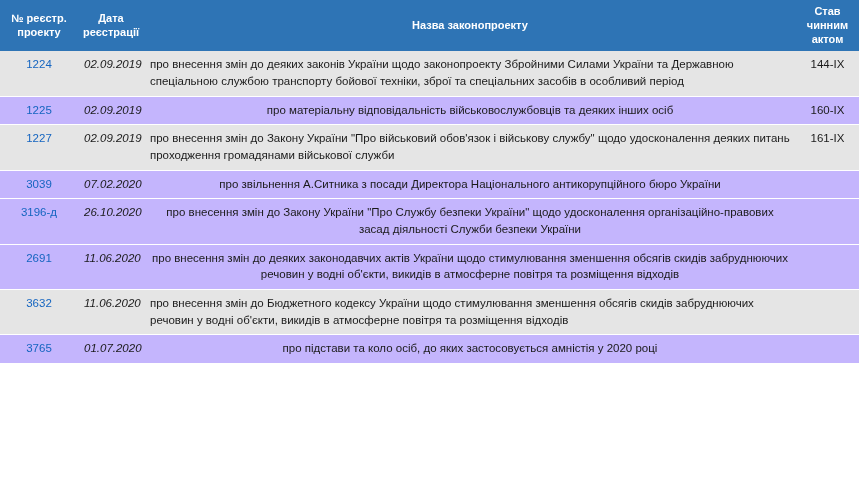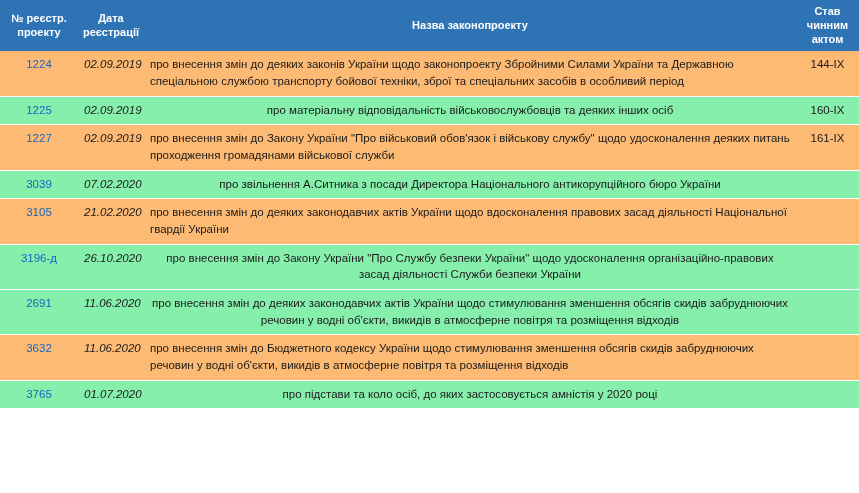--- a/index.html
+++ b/index.html
@@ -35,22 +35,22 @@
   col.c-act { width: 63px; }
 
   table.registry tbody td {
     font-size: 11.5px;
     color: #1a1a1a;
     vertical-align: top;
     padding: 5px 6px 6px 6px;
     line-height: 1.45;
     border-bottom: 1px solid #ffffff;
   }
-  tr.row-white td { background: #fdba74; }
-  tr.row-alt td { background: #86efac; text-align: center; }
+  tr.row-white td { background: #e5e5e5; }
+  tr.row-alt td { background: #c4b5fd; text-align: center; }
 
   td.num {
     text-align: center;
     color: #1565c0;
     font-size: 11.5px;
     white-space: nowrap;
   }
   td.num .lnk {
     color: #1565c0;
     text-decoration: none;
@@ -110,26 +110,20 @@
         <td class="date">02.09.2019</td>
         <td class="title">про внесення змін до Закону України "Про військовий обов'язок і військову службу" щодо удосконалення деяких питань проходження громадянами військової служби</td>
         <td class="act">161-IX</td>
       </tr>
       <tr class="row-alt">
         <td class="num"><span class="lnk">3039</span></td>
         <td class="date">07.02.2020</td>
         <td class="title">про звільнення А.Ситника з посади Директора Національного антикорупційного бюро України</td>
         <td class="act"></td>
       </tr>
-      <tr class="row-white">
-        <td class="num"><span class="lnk">3105</span></td>
-        <td class="date">21.02.2020</td>
-        <td class="title">про внесення змін до деяких законодавчих актів України щодо вдосконалення правових засад діяльності Національної гвардії України</td>
-        <td class="act"></td>
-      </tr>
       <tr class="row-alt">
         <td class="num"><span class="lnk">3196-д</span></td>
         <td class="date">26.10.2020</td>
         <td class="title">про внесення змін до Закону України "Про Службу безпеки України" щодо удосконалення організаційно-правових засад діяльності Служби безпеки України</td>
         <td class="act"></td>
       </tr>
       <tr class="row-alt">
         <td class="num"><span class="lnk">2691</span></td>
         <td class="date">11.06.2020</td>
         <td class="title">про внесення змін до деяких законодавчих актів України щодо стимулювання зменшення обсягів скидів забруднюючих речовин у водні об'єкти, викидів в атмосферне повітря та розміщення відходів</td>

